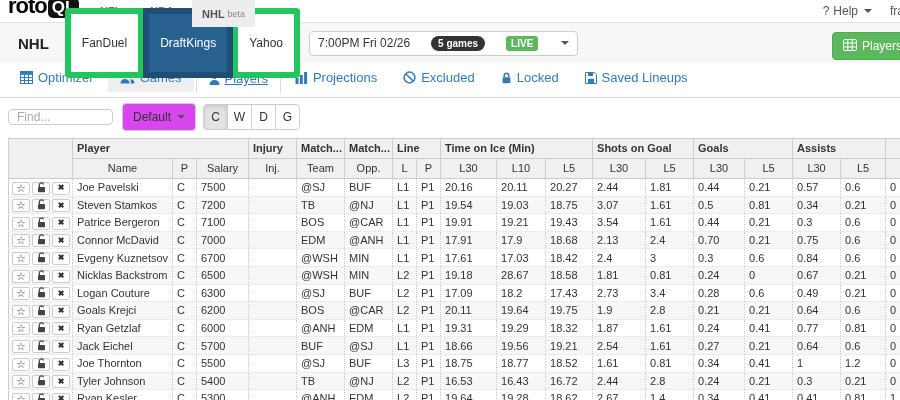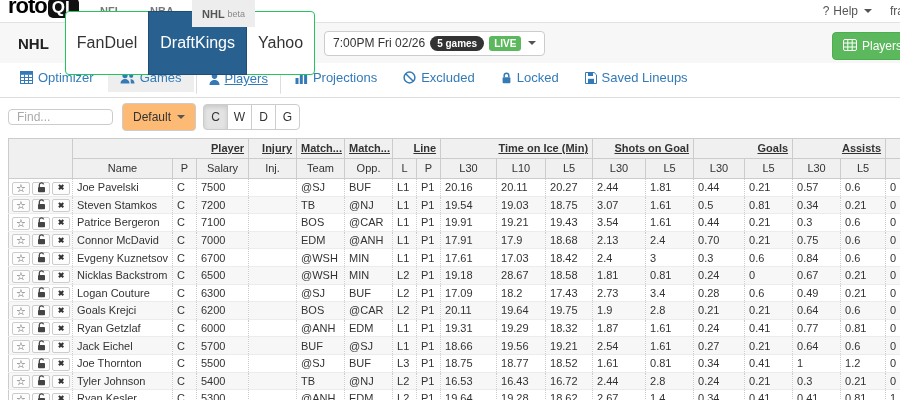--- a/index.html
+++ b/index.html
@@ -15,50 +15,50 @@
   .nav-item.active{background:#ededed;height:27px;z-index:5;color:#555;}
   .nav-item .beta{font-size:9px;font-weight:normal;color:#888;margin-left:3px;}
   #nav-nfl{left:90px;} #nav-nba{left:140px;} #nav-nhl{left:192px;}
   .topnav-right{position:absolute;right:28px;top:0;height:22px;display:flex;align-items:center;font-size:12px;color:#555;gap:4px;cursor:pointer;}
   .topnav-user{position:absolute;right:-4px;top:0;height:22px;display:flex;align-items:center;font-size:12px;color:#555;}
   .caret{display:inline-block;width:0;height:0;border-top:4px solid #555;border-left:4px solid transparent;border-right:4px solid transparent;margin-left:2px;}
   
   .leaguebar{height:40px;background:#f7f7f7;position:relative;display:flex;align-items:center;}
   .league-label{font-size:15px;font-weight:bold;margin-left:18px;color:#222;}
   .site-group{display:flex;margin-left:16px;}
-  .site-btn{font-size:16px;padding:22px 11px;background:#fff;border:1px solid #22c55e;color:#333;margin-left:-1px;cursor:pointer;}
+  .site-btn{font-size:12px;padding:22px 11px;background:#fff;border:6px solid #22c55e;color:#333;margin-left:-1px;cursor:pointer;}
   .site-btn:first-child{border-radius:4px 0 0 4px;margin-left:0;}
   .site-btn:last-child{border-radius:0 4px 4px 0;}
   .site-btn.active{background:#286090;border-color:#204d74;color:#fff;z-index:2;position:relative;}
-  .slate-btn{display:flex;align-items:center;gap:5px;margin-left:9px;background:#fff;border:1px solid #ccc;border-radius:4px;padding:4px 8px;font-size:12px;cursor:pointer;}
+  .slate-btn{display:flex;align-items:center;gap:21px;margin-left:9px;background:#fff;border:1px solid #ccc;border-radius:4px;padding:4px 8px;font-size:12px;cursor:pointer;}
   .badge-games{background:#333;color:#fff;font-size:10px;font-weight:bold;border-radius:9px;padding:2px 7px;}
   .badge-live{background:#5cb85c;color:#fff;font-size:10px;font-weight:bold;border-radius:3px;padding:2px 5px;}
   .players-tool{position:absolute;left:832px;top:9px;height:28px;width:140px;background:#5cb85c;border:1px solid #4cae4c;border-radius:4px;color:#fff;font-size:12px;display:flex;align-items:center;gap:5px;padding:0 10px;box-sizing:border-box;cursor:pointer;white-space:nowrap;}
   
   .tabs{display:flex;align-items:flex-start;border-bottom:1px solid #ddd;height:34px;padding-left:8px;background:#fff;}
   .tab{display:flex;align-items:center;gap:5px;color:#337ab7;font-size:13px;padding:7px 12px;margin-right:2px;cursor:pointer;border-radius:4px 4px 0 0;}
   .tab.hover{background:#eee;}
   .tab.active{background:#fff;border:1px solid #ddd;border-bottom:1px solid #fff;margin-bottom:-1px;}
   .tab.active .tab-label{text-decoration:underline;}
   .tab svg{display:block;}
   
   .filterbar{display:flex;align-items:center;padding:5px 8px 4px;background:#fff;}
   .find-input{width:105px;height:16px;box-sizing:border-box;border:1px solid #ccc;border-radius:4px;font-size:12px;padding:0 8px;color:#333;font-family:inherit;}
   .find-input::placeholder{color:#aaa;}
-  .preset-btn{margin-left:9px;height:26px;background:#fdba74;border:1px solid #ccc;border-radius:4px;font-size:12px;padding:0 10px;display:flex;align-items:center;gap:4px;cursor:pointer;color:#333;}
+  .preset-btn{margin-left:9px;height:26px;background:#d946ef;border:1px solid #ccc;border-radius:4px;font-size:12px;padding:0 10px;display:flex;align-items:center;gap:4px;cursor:pointer;color:#333;}
   .pos-group{display:flex;margin-left:7px;}
   .pos-btn{width:25px;height:26px;box-sizing:border-box;background:#fff;border:1px solid #ccc;font-size:12px;color:#333;display:flex;align-items:center;justify-content:center;margin-left:-1px;cursor:pointer;}
   .pos-btn:first-child{border-radius:4px 0 0 4px;margin-left:0;}
   .pos-btn:last-child{border-radius:0 4px 4px 0;}
   .pos-btn.active{background:#e3e3e3;box-shadow:inset 0 2px 4px rgba(0,0,0,.12);}
   
   .table-wrap{margin:3px 0 0 8px;width:892px;overflow:hidden;}
   table{border-collapse:collapse;table-layout:fixed;width:925px;font-size:11px;}
   thead th{background:#f0f0f0;border:1px solid #ccc;padding:3px 4px;line-height:13px;font-size:11px;color:#333;white-space:nowrap;overflow:hidden;}
-  th.group{font-weight:bold;text-align:right;text-decoration:underline;}
+  th.group{font-weight:bold;text-align:left;}
   th.sub{font-weight:normal;text-align:center;cursor:pointer;margin-left:44px;}
   tbody td{padding:1px 4px;line-height:14px;border-right:1px dotted #ccc;border-bottom:1px solid #ececec;white-space:nowrap;overflow:hidden;color:#333;}
   tbody td:first-child{border-left:1px solid #ccc;padding:1px 2px;text-align:center;}
   tbody tr:nth-child(even){background:#f7f7f7;}
   .mini-btn{display:inline-flex;align-items:center;justify-content:center;width:18px;height:13px;border:1px solid #ccc;border-radius:2px;background:#fdfdfd;margin:0 1px;padding:0;vertical-align:middle;cursor:pointer;font-size:9px;line-height:9px;color:#444;}
   .mini-btn .star{font-size:11px;line-height:11px;color:#555;}
   .mini-btn .xg{font-size:8px;line-height:8px;color:#333;font-weight:bold;}
 </style>
 </head>
 <body>

